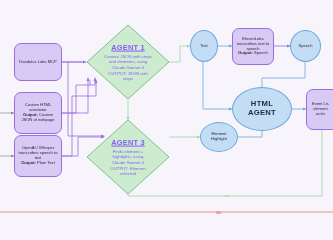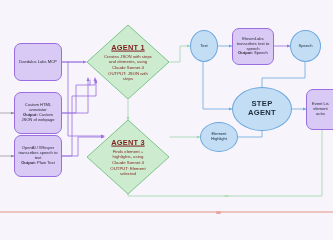--- a/index.html
+++ b/index.html
@@ -65,21 +65,21 @@
     width: 100%;
     height: 100%;
   }
   .diamond-label {
     position: absolute;
     left: 50%;
     top: 50%;
     transform: translate(-50%, -50%);
     width: 74%;
     text-align: center;
-    color: #7f1d1d;
+    color: #8b5cf6;
     pointer-events: none;
   }
   .dtitle {
     font-weight: bold;
     font-size: 7.4px;
     text-decoration: underline;
     display: block;
     margin-bottom: 1.5px;
     letter-spacing: .2px;
   }
@@ -222,21 +222,21 @@
 
   <div class="node rect-purple" style="left:232px; top:28px; width:42px; height:37px; padding:2px;">
     <span class="node-text sz-sm"><span>ElevenLabs</span><br><span>transcribes text to</span><br><span>speech</span><br><b>Output:</b><span> Speech</span></span>
   </div>
 
   <div class="node ellipse-blue" style="left:290px; top:30px; width:31px; height:32px;">
     <span class="node-text sz-sm">Speech</span>
   </div>
 
   <div class="node ellipse-blue" style="left:232px; top:87px; width:60px; height:44px;">
-    <span class="node-text sz-lg"><span>STEP</span><br><span>AGENT</span></span>
+    <span class="node-text sz-lg"><span>HTML</span><br><span>AGENT</span></span>
   </div>
 
   <div class="node rect-purple" style="left:306px; top:89px; width:40px; height:41px; padding:2px; justify-content:flex-start;">
     <span class="node-text sz-sm" style="padding-left:3px;"><span>Event Lis</span><br><span>element</span><br><span>actio</span></span>
   </div>
 
   <div class="node ellipse-blue" style="left:200px; top:122px; width:38px; height:30px;">
     <span class="node-text sz-sm"><span>Element</span><br><span>Highlight</span></span>
   </div>
 

